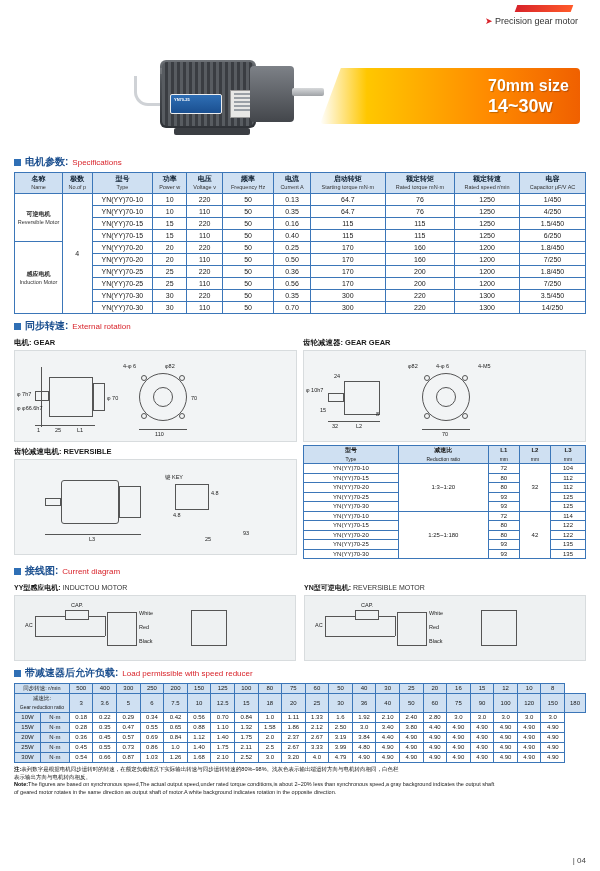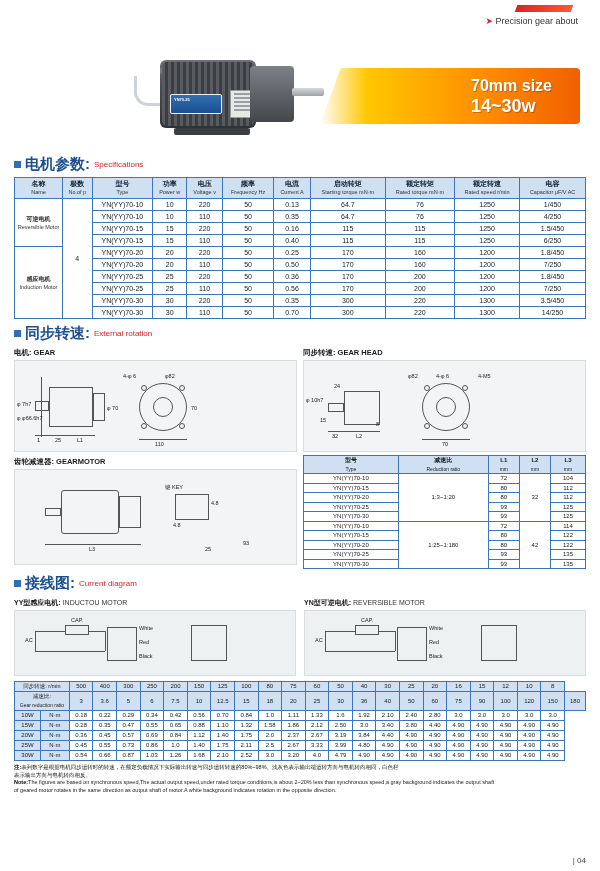--- a/index.html
+++ b/index.html
@@ -45,30 +45,30 @@
   .mfoot { position:absolute; left:40px; top:86px; width:76px; height:7px; background:#3b3e43; border-radius:2px;}
   .mwire { position:absolute; left:0px; top:34px; width:30px; height:30px;
     border-left:3px solid #cfd2d6; border-bottom:3px solid #cfd2d6; border-radius:0 0 0 14px;}
 
   .hero-badge { position:absolute; right:6px; top:28px; width:260px; height:56px; }
   .badge-shape { position:absolute; right:0; top:0; width:260px; height:56px;
     background:linear-gradient(90deg,rgba(255,210,0,0) 0%, #ffc700 18%, #ff8a00 65%, #f06000 100%);
     border-radius:4px 4px 4px 4px;
     clip-path: polygon(8% 0, 100% 0, 100% 100%, 0% 100%);
   }
-  .badge-text { position:absolute; right:28px; top:8px; color:#fff; font-weight:bold;
+  .badge-text { position:absolute; right:11px; top:8px; color:#fff; font-weight:bold;
     text-align:left; line-height:20px; text-shadow:1px 1px 1px rgba(0,0,0,.25);}
   .badge-text .l1{ font-size:16px;}
   .badge-text .l2{ font-size:18px;}
 
   
   .sec { margin-top:5px; }
   .sec-head { display:flex; align-items:center; gap:4px; margin-bottom:3px; }
   .sq { width:7px; height:7px; background:#2f6fb5; display:inline-block; }
-  .sec-cn { font-size:15px; font-weight:bold; color:#1b4f8f; }
+  .sec-cn { font-size:10px; font-weight:bold; color:#1b4f8f; }
   .sec-en { font-size:8px; color:#d8232a; }
 
   
   table { border-collapse:collapse; width:100%; }
   .spec { font-size:7px; }
   .spec th, .spec td { border:1px solid #3b76b8; text-align:center; padding:1px 2px; line-height:9px;}
   .spec thead th { background:#cfe0f2; font-weight:normal; color:#123; }
   .spec thead th .cn{ display:block; font-weight:bold; }
   .spec thead th .en{ display:block; font-size:5.5px; color:#333;}
   .spec .namecell{ width:48px; line-height:8px; font-size:6px;}
@@ -119,21 +119,21 @@
 </head>
 <body>
 
 <div class="page">
 
   <div class="header">
     <div class="hdr-title-wrap">
       <span class="hdr-bar"></span>
       <div class="hdr-en">
         <span class="arrow">➤</span>
-        <span>Precision gear about</span>
+        <span>Precision gear motor</span>
       </div>
     </div>
   </div>
 
   <div class="hero">
     <div class="motor-img">
       <div class="mwire"></div>
       <div class="mbody"></div>
       <div class="mfins"></div>
       <div class="mlabel">
@@ -364,21 +364,21 @@
           <div class="txt" style="left:108px;top:12px;">4-φ 6</div>
           <div class="txt" style="left:150px;top:12px;">φ82</div>
           <div class="dl dlh" style="left:124px;top:78px;width:48px;"></div>
           <div class="txt" style="left:140px;top:80px;">110</div>
           <div class="txt" style="left:92px;top:44px;">φ 70</div>
           <div class="txt" style="left:176px;top:44px;">70</div>
         </div>
       </div>
 
       <div class="dim-col">
-        <div class="subttl">同步转速: GEAR  HEAD</div>
+        <div class="subttl">齿轮减速器: GEAR  GEAR</div>
         <div class="draw">
           <div class="rect" style="left:40px;top:30px;width:36px;height:34px;"></div>
           <div class="rect" style="left:24px;top:42px;width:16px;height:9px;"></div>
           <div class="txt" style="left:2px;top:36px;">φ 10h7</div>
           <div class="txt" style="left:30px;top:22px;">24</div>
           <div class="txt" style="left:16px;top:56px;">15</div>
           <div class="dl dlh" style="left:24px;top:70px;width:52px;"></div>
           <div class="txt" style="left:28px;top:72px;">32</div>
           <div class="txt" style="left:52px;top:72px;">L2</div>
           <div class="txt" style="left:72px;top:60px;">8</div>
@@ -392,21 +392,21 @@
           <div class="txt" style="left:132px;top:12px;">4-φ 6</div>
           <div class="txt" style="left:174px;top:12px;">4-M5</div>
           <div class="dl dlh" style="left:118px;top:78px;width:48px;"></div>
           <div class="txt" style="left:138px;top:80px;">70</div>
         </div>
       </div>
     </div>
 
     <div class="dim-wrap" style="margin-top:3px;">
       <div class="dim-col">
-        <div class="subttl">齿轮减速器: GEARMOTOR</div>
+        <div class="subttl">齿轮减速电机: REVERSIBLE</div>
         <div class="draw2">
           <div class="rect" style="left:46px;top:20px;width:58px;height:44px;border-radius:3px;"></div>
           <div class="rect" style="left:104px;top:26px;width:22px;height:32px;"></div>
           <div class="rect" style="left:30px;top:38px;width:16px;height:8px;"></div>
           <div class="dl dlh" style="left:30px;top:74px;width:96px;"></div>
           <div class="txt" style="left:74px;top:76px;">L3</div>
           <div class="txt" style="left:150px;top:14px;">键 KEY</div>
           <div class="rect" style="left:160px;top:24px;width:34px;height:26px;"></div>
           <div class="txt" style="left:158px;top:52px;">4.8</div>
           <div class="txt" style="left:196px;top:30px;">4.8</div>
@@ -545,20 +545,25 @@
           <div class="txt" style="left:124px;top:14px;">White</div>
           <div class="txt" style="left:124px;top:28px;">Red</div>
           <div class="txt" style="left:124px;top:42px;">Black</div>
           <div class="rect" style="left:176px;top:14px;width:36px;height:36px;"></div>
         </div>
       </div>
     </div>
   </div>
 
   <div class="sec">
+    <div class="sec-head">
+      <span class="sq"></span>
+      <span class="sec-cn">带减速器后允许负载:</span>
+      <span class="sec-en">Load permissible with speed reducer</span>
+    </div>
     <table class="load">
       <thead>
         <tr>
           <th class="lbl1" colspan="2">同步转速: r/min</th>
           <th>500</th>
           <th>400</th>
           <th>300</th>
           <th>250</th>
           <th>200</th>
           <th>150</th>

